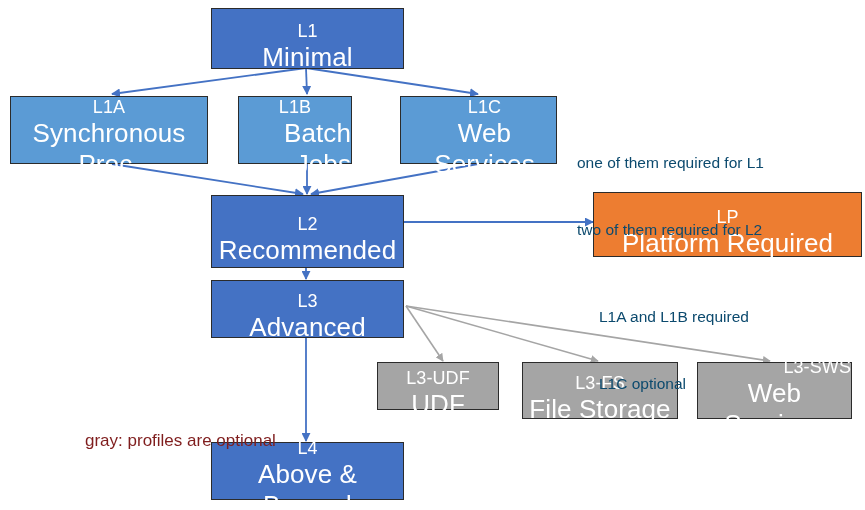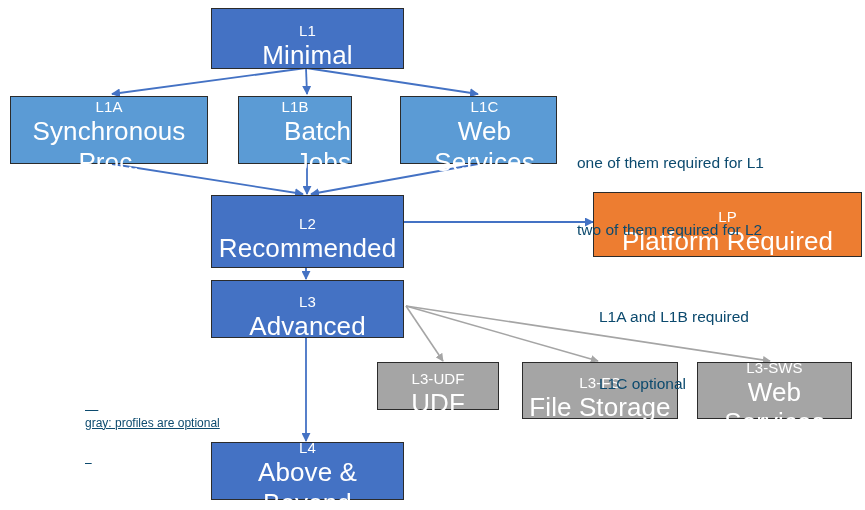--- a/index.html
+++ b/index.html
@@ -22,42 +22,42 @@
     display: flex;
     flex-direction: column;
     align-items: center;
     justify-content: center;
     color: #ffffff;
     line-height: 1.18;
     text-align: center;
     z-index: 3;
   }
   .node .code {
-    font-size: 15px;
+    font-size: 18px;
     letter-spacing: .1px;
     margin-top: 16px;
   }
   .node .name {
     font-size: 26px;
     letter-spacing: .1px;
   }
   .node.dark  { background: #4472C4; }
   .node.light { background: #5B9BD5; }
   .node.orange{ background: #ED7D31; }
   .node.gray  { background: #A5A5A5; }
 
   .note {
     position: absolute;
     color: #0c4a6e;
     font-size: 15.5px;
     line-height: 1.45;
     white-space: pre;
     z-index: 4;
   }
-  .note.muted { color: #0c4a6e; font-size: 12px; text-decoration: underline; }
+  .note.muted { color: #7f1d1d; font-size: 17px; }
 
   svg.edges {
     position: absolute;
     left: 0; top: 0;
     width: 865px;
     height: 510px;
     z-index: 1;
     overflow: visible;
   }
 </style>
@@ -149,21 +149,21 @@
   <div class="node gray" style="left:377px; top:362px; width:122px; height:48px;">
     <span class="code">L3-UDF</span>
     <span class="name">UDF</span>
   </div>
 
   <div class="node gray" style="left:522px; top:362px; width:156px; height:57px;">
     <span class="code">L3-FS</span>
     <span class="name">File Storage</span>
   </div>
 
-  <div class="node gray" style="left:697px; top:362px; width:155px; height:57px;">
+  <div class="node gray" style="left:697px; top:362px; width:155px; height:57px;align-items:flex-end;">
     <span class="code">L3-SWS</span>
     <span class="name">Web Services</span>
   </div>
 
   <div class="node dark" style="left:211px; top:442px; width:193px; height:58px;">
     <span class="code">L4</span>
     <span class="name">Above &amp; Beyond</span>
   </div>
 
 </div>

